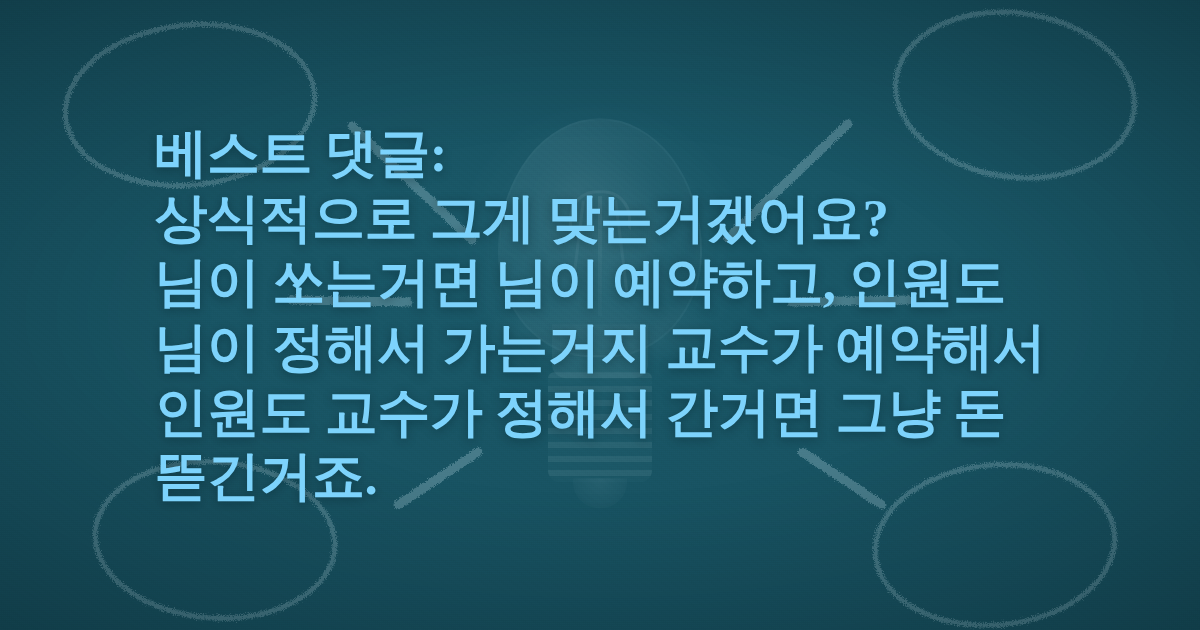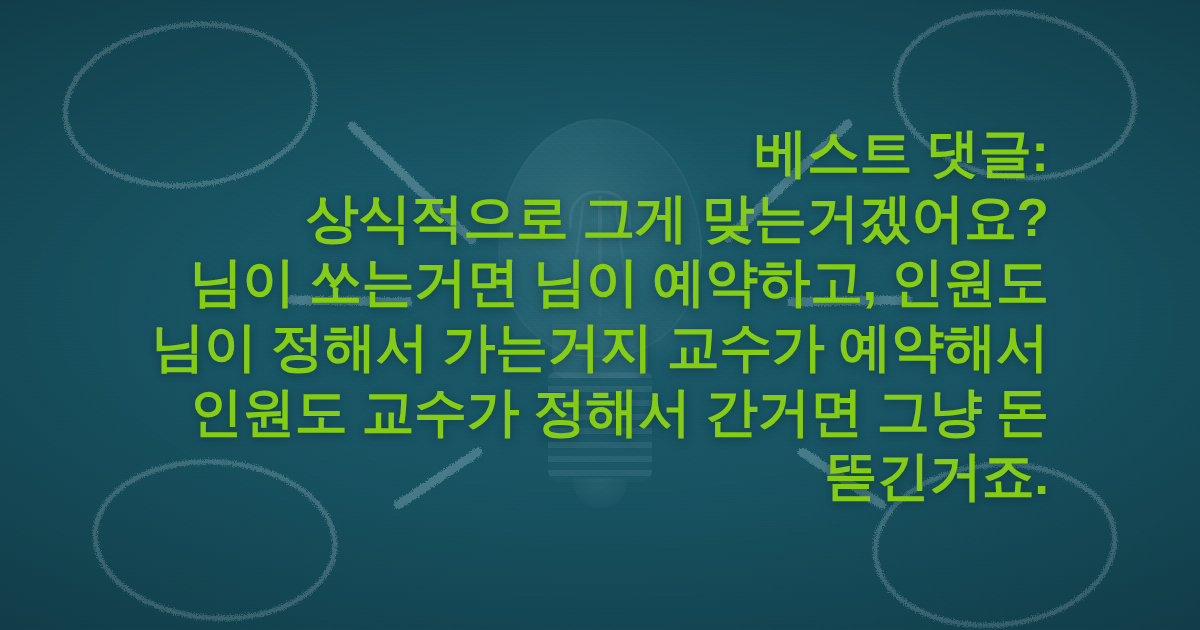--- a/index.html
+++ b/index.html
@@ -149,29 +149,29 @@
     display: flex;
     flex-direction: column;
     align-items: center;
     justify-content: center;
     padding: 0 22px;
     box-sizing: border-box;
     z-index: 5;
   }
   .headline-text {
     margin: 0;
-    color: #84cc16;
+    color: #7dd3fc;
     font-size: 53px;
     line-height: 1.22;
     font-weight: 700;
-    text-align: right;
+    text-align: left;
     letter-spacing: -0.5px;
     white-space: pre-line;
     text-shadow: 0 2px 10px rgba(4,30,38,.38);
-    font-family: Liberation Sans, sans-serif;
+    font-family: Liberation Serif, serif;
   }
 </style>
 </head>
 <body>
 
 <div id="card">
 
   <div class="board-base"></div>
 
   <div class="bulb-wrap">

